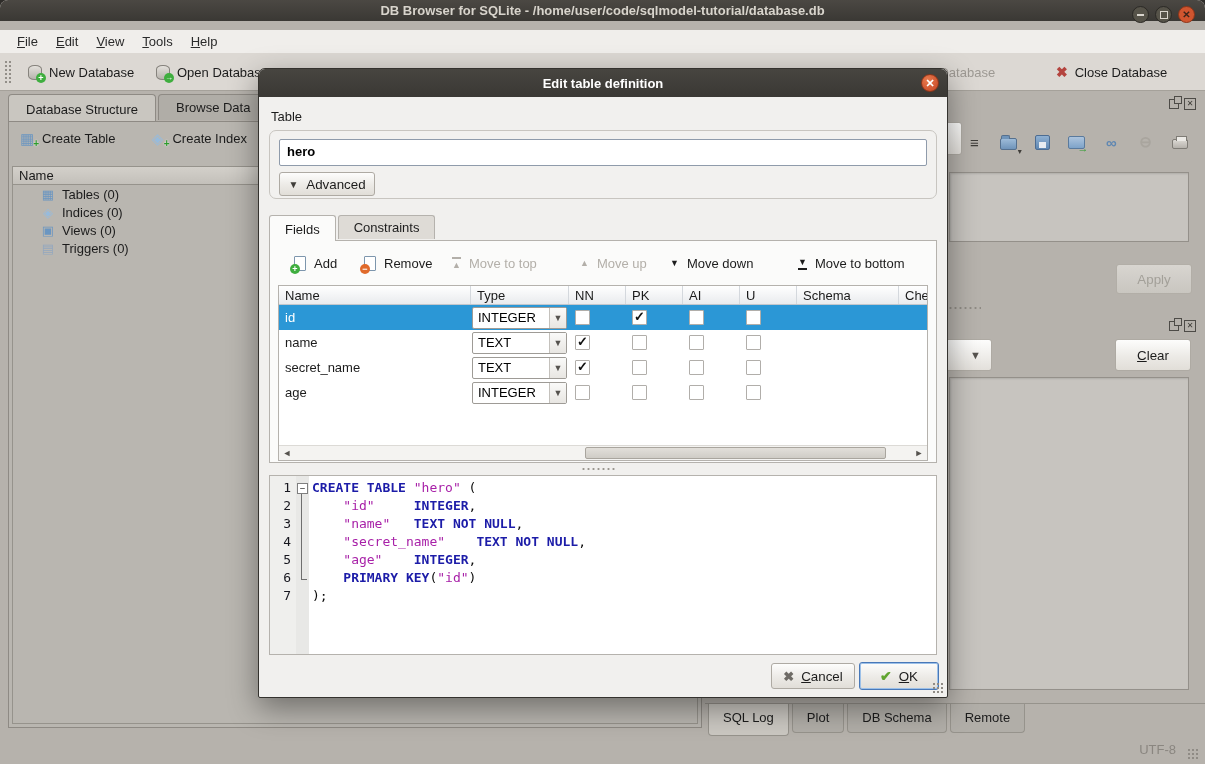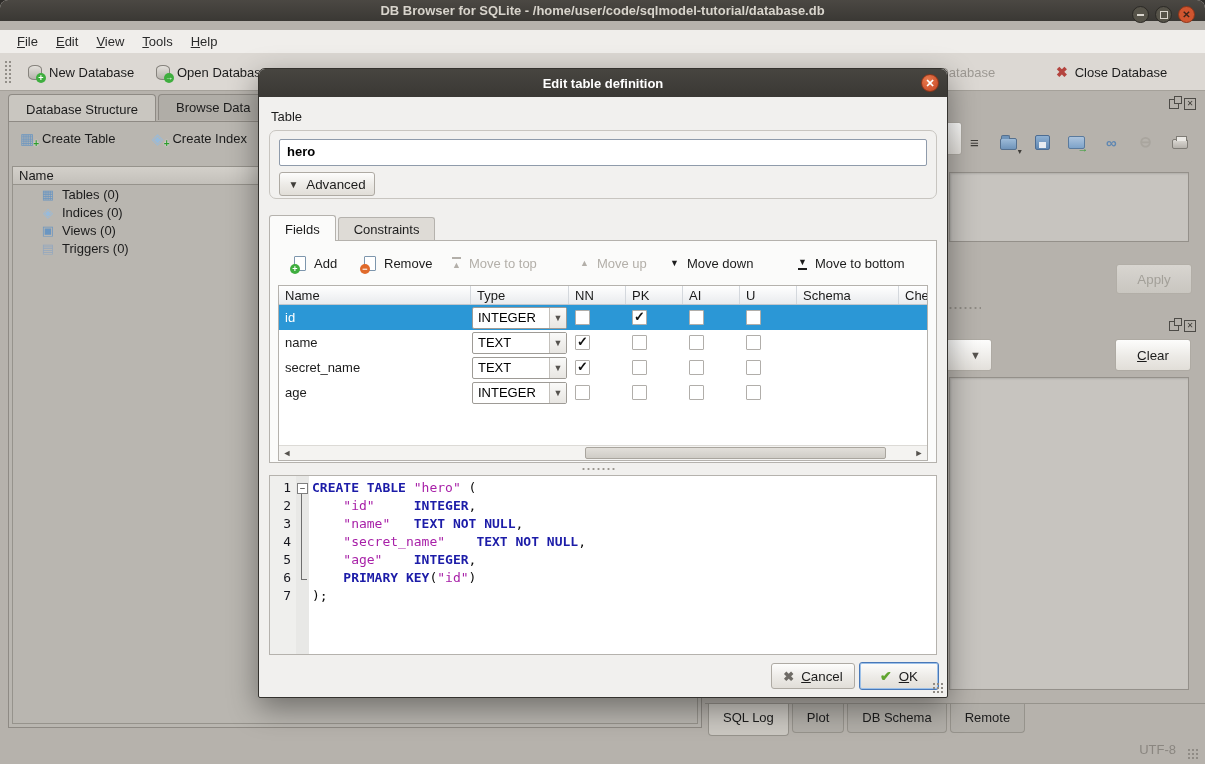--- a/index.html
+++ b/index.html
@@ -121,21 +121,21 @@
   .dclose{position:absolute;right:8px;top:5px;width:18px;height:18px;border-radius:50%;
     background:radial-gradient(circle at 35% 30%,#e87a4d,#cf5430 70%);border:1px solid #8c3519;
     color:#44251a;font-size:11px;font-weight:bold;text-align:center;line-height:16px;}
   .dlabel{position:absolute;left:12px;top:40px;}
   .groupbox{position:absolute;left:10px;top:61px;width:668px;height:69px;
     border:1px solid #c8c5c0;border-radius:7px;background:#f2f1ef;}
   .tname-input{position:absolute;left:9px;top:8px;width:648px;height:27px;background:#fff;
     border:1px solid #8f9bab;border-radius:2px;font-weight:bold;padding:4px 7px;color:#000;}
   .advanced-btn{position:absolute;left:9px;top:41px;width:96px;height:24px;gap:8px;}
   .advanced-btn .tri{font-size:10px;color:#3f3d39;}
-  .dtabs{position:absolute;left:10px;top:146px;display:flex;align-items:flex-end;}
+  .dtabs{position:absolute;left:10px;top:146px;display:flex;}
   .dtab{border:1px solid #b5b2ad;border-bottom:none;border-radius:3px 3px 0 0;background:#dedbd6;
     padding:4px 15px 5px;height:24px;margin-right:2px;}
   .dtab.active{background:#fbfbfa;height:26px;padding-top:6px;position:relative;z-index:2;}
   .fields-panel{position:absolute;left:10px;top:171px;width:668px;height:223px;
     background:#fbfbfa;border:1px solid #b5b2ad;}
   .action-btn{position:absolute;top:9px;height:26px;display:flex;align-items:center;gap:8px;color:#1c1c1c;padding-left:10px;}
   .action-btn.disabled{color:#b3afa9;}
   .page-ic{position:relative;width:12px;height:15px;background:#fff;border:1px solid #7d96ad;
     border-radius:1px;display:inline-block;flex:none;}
   .page-ic::after{content:"";position:absolute;left:-5px;bottom:-4px;width:10px;height:10px;border-radius:50%;

